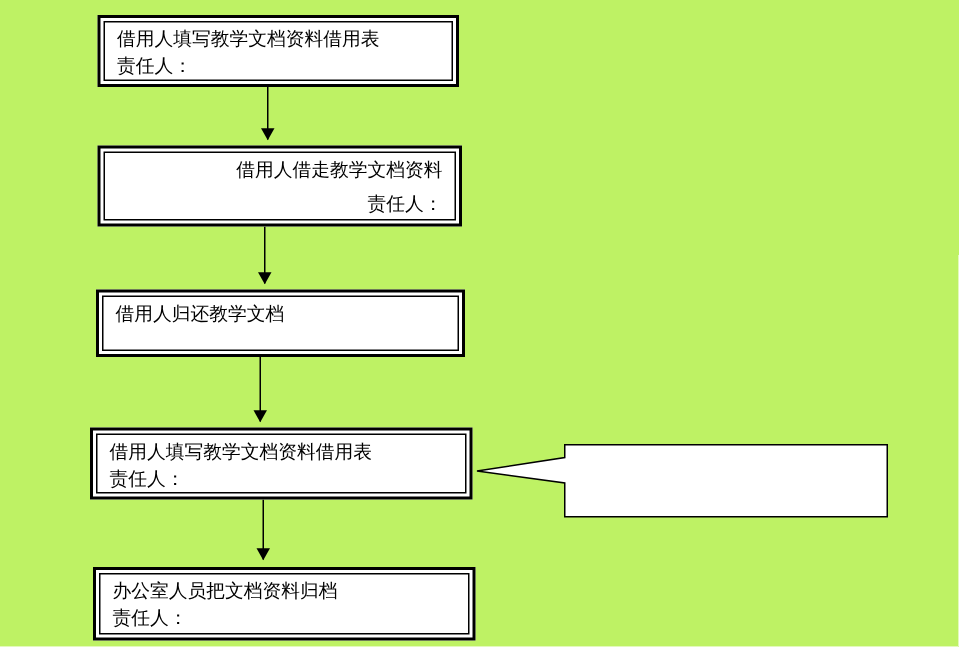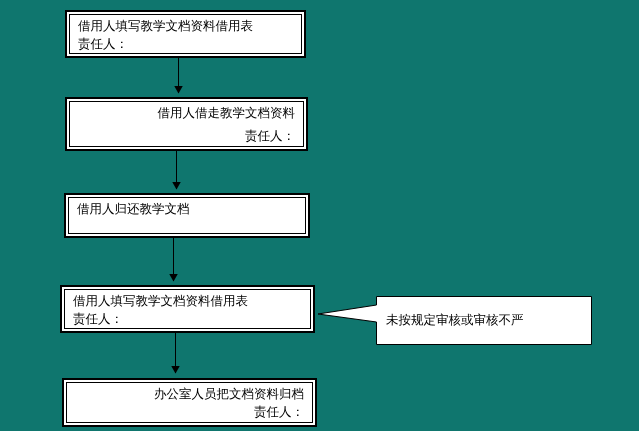--- a/index.html
+++ b/index.html
@@ -4,21 +4,21 @@
 <style>
   html, body {
     margin: 0;
     padding: 0;
     background: #ffffff;
   }
   #stage {
     position: relative;
     width: 639px;
     height: 431px;
-    background: #0f766e;
+    background: #bef264;
     font-family: "DejaVu Sans", sans-serif;
     overflow: hidden;
   }
   
   .pbox {
     position: absolute;
     box-sizing: border-box;
     border: 2px solid #000000;
     background: #ffffff;
     padding: 2px;
@@ -98,22 +98,21 @@
     </div>
   </div>
 
   <div class="pbox" style="left:60px; top:285px; width:255px; height:48px;">
     <div class="pbox-inner">
       <div class="ptext">借用人填写教学文档资料借用表</div>
       <div class="ptext small-gap">责任人：</div>
     </div>
   </div>
 
-  <div class="pbox" style="left:62px; top:378px; width:255px; height:49px;text-align:right;">
+  <div class="pbox" style="left:62px; top:378px; width:255px; height:49px;">
     <div class="pbox-inner">
       <div class="ptext">办公室人员把文档资料归档</div>
       <div class="ptext small-gap">责任人：</div>
     </div>
   </div>
 
-  <div id="callout-text">未按规定审核或审核不严</div>
 
 </div>
 
 </body></html>

